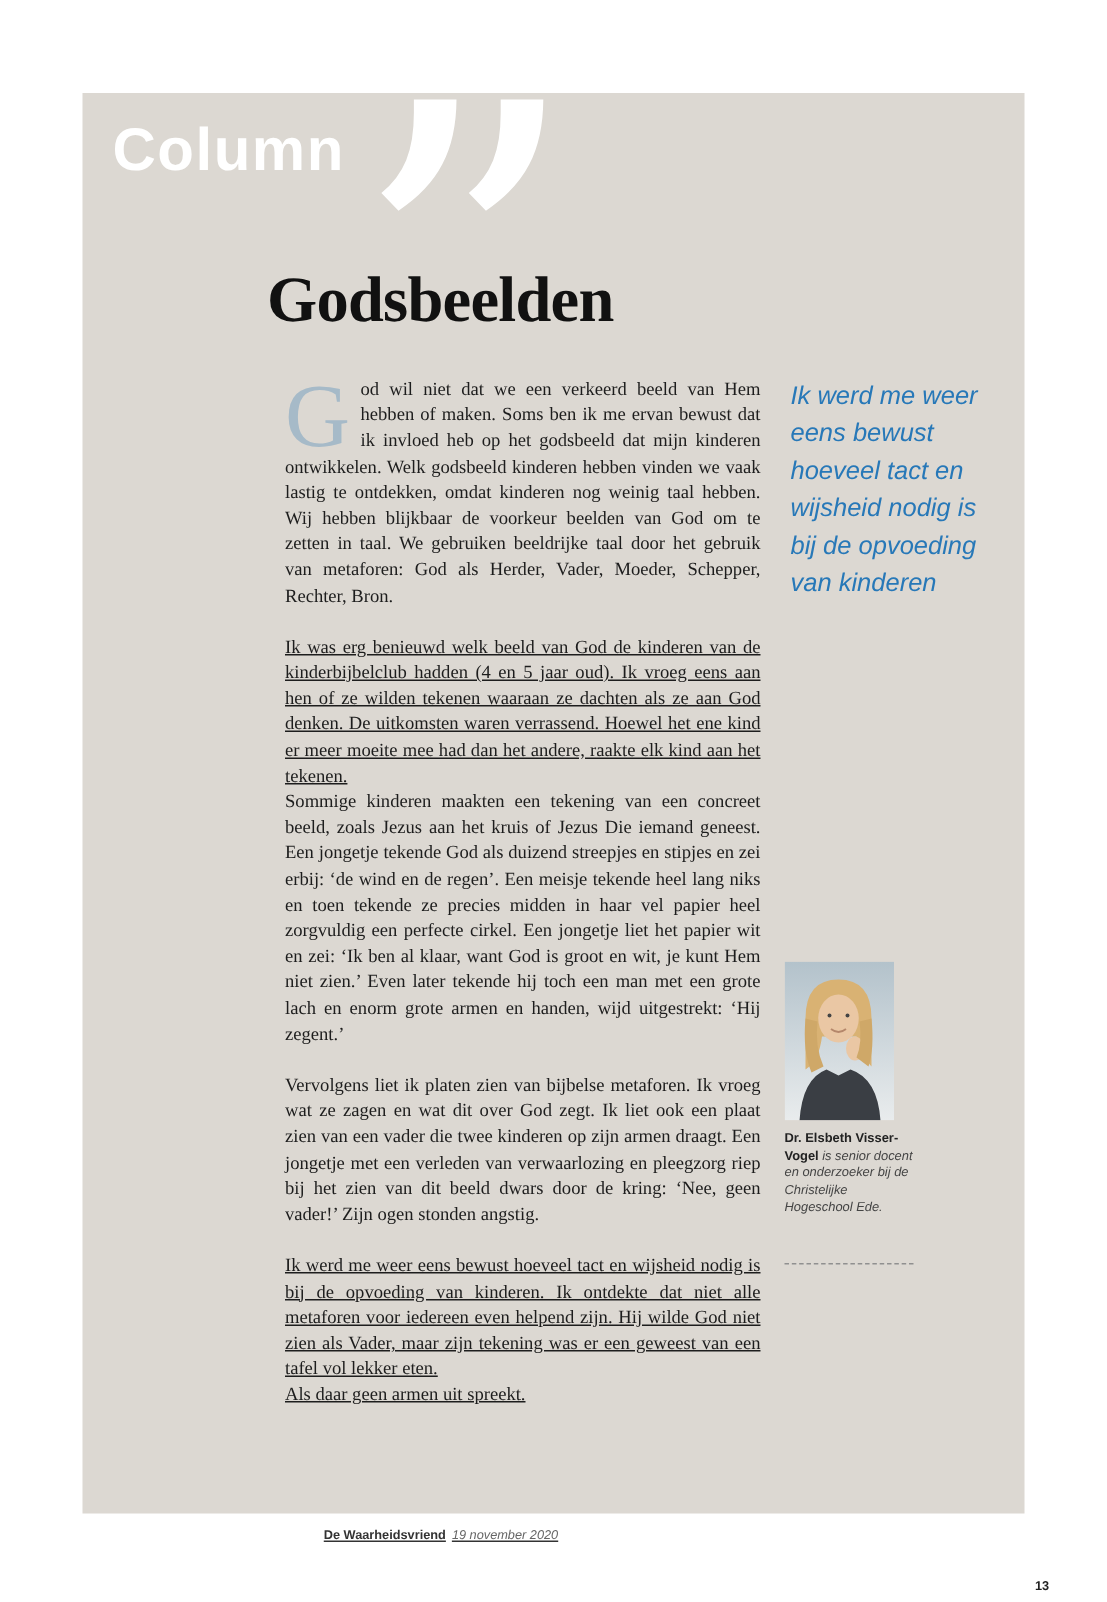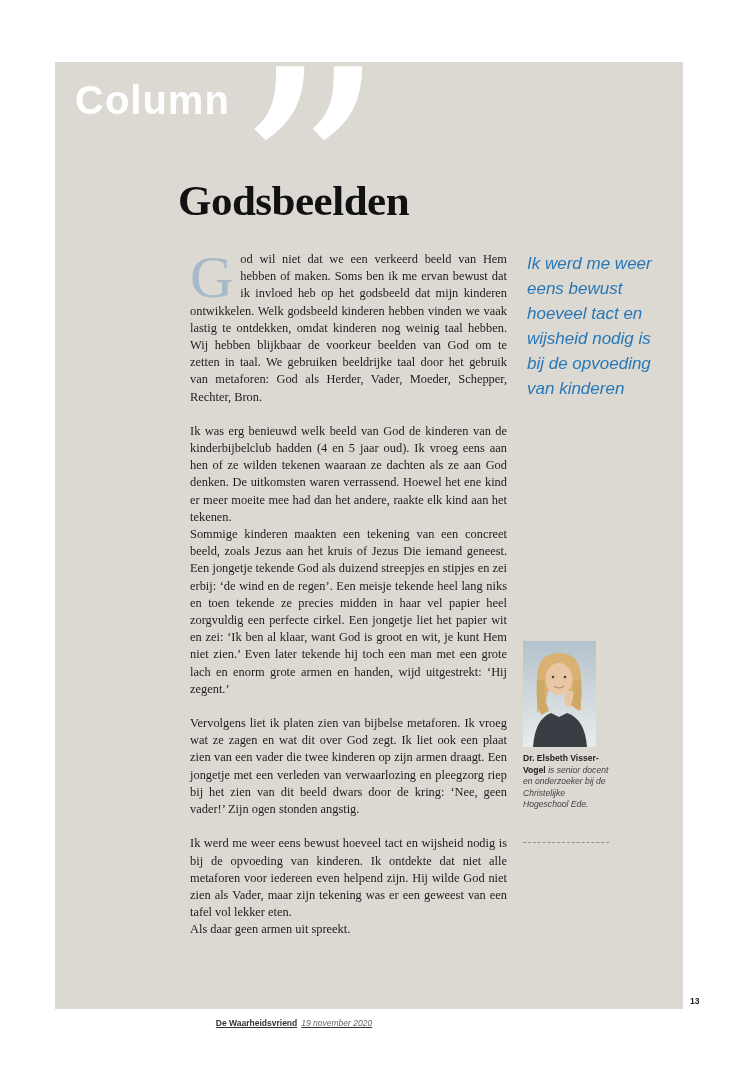--- a/index.html
+++ b/index.html
@@ -29,21 +29,21 @@
     font-family:"Liberation Serif", serif; font-weight:700;
     font-size:43px; letter-spacing:-0.5px;
     color:var(--title-color,#111111);
   }
   .body {
     position:absolute; left:190px; top:251px; width:317px;
     font-size:12.4px; line-height:17.2px; text-align:justify;
     color:var(--body-color,#1d1d1d);
   }
   .body p { margin:0 0 17px 0; }
-  .body p.tight { margin-bottom:0; }
+  .body p.tight { margin-bottom:0;text-decoration:underline; }
   .dropcap {
     float:left; font-size:60px; line-height:47px; padding:3px 7px 0 0;
     color:var(--dropcap-color,#a6bac8);
   }
   .pullquote {
     position:absolute; left:527px; top:251px; width:126px;
     font-family:"Liberation Sans", sans-serif; font-style:italic;
     font-size:17px; line-height:25px;
     color:var(--accent-blue,#2778b8);
   }
@@ -63,21 +63,21 @@
     position:absolute; left:523px; top:842px; width:86px;
     border-top:1px dashed #909090;
   }
   .footer {
     position:absolute; left:0; top:1018px; width:588px; text-align:center;
     font-family:"Liberation Sans", sans-serif; font-size:8.5px; color:#333333;text-decoration:underline;
   }
   .footer .mag { font-weight:700; }
   .footer .date { font-style:italic; color:#666666; margin-left:4px; }
   .pagenum {
-    position:absolute; left:690px; top:996px;
+    position:absolute; left:690px; top:1052px;
     font-family:"Liberation Sans", sans-serif; font-size:8.5px;
     font-weight:700; color:#222222;
   }
 </style>
 </head>
 <body>
 
 <div class="page">
 
   <div class="panel">

